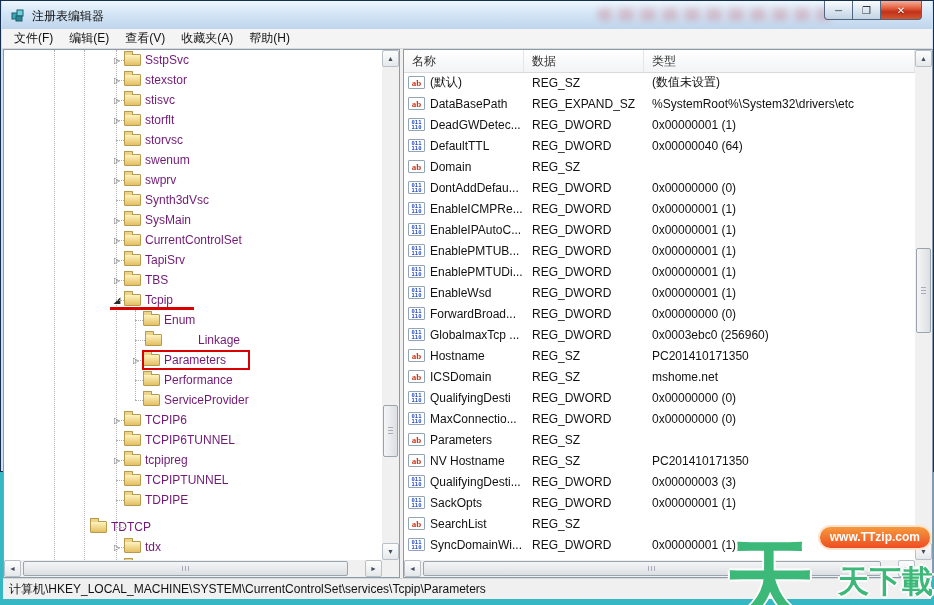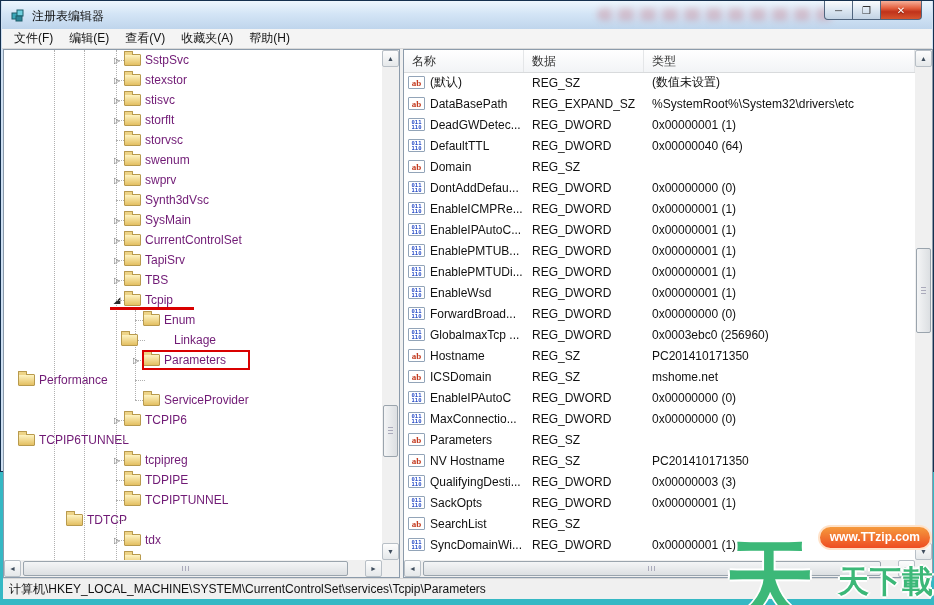--- a/index.html
+++ b/index.html
@@ -207,76 +207,76 @@
               <span class="folder"></span>
               <span class="tree-label">Tcpip</span>
               <div class="red-underline" style="background: rgb(217, 0, 0);"></div>
             </div>
             <div class="tree-row" style="padding-left: 125px;">
               <span class="stub" style="left: 131px;"></span>
               <span class="tw-arrow"></span>
               <span class="folder"></span>
               <span class="tree-label">Enum</span>
             </div>
-            <div class="tree-row" style="padding-left: 71px; gap: 32px;">
+            <div class="tree-row" style="padding-left: 95px; gap: 32px;">
               <span class="stub" style="left: 131px;"></span>
               <span class="tw-arrow"></span>
               <span class="folder"></span>
               <span class="tree-label">Linkage</span>
             </div>
             <div class="tree-row" style="padding-left: 125px;">
               <span class="stub" style="left: 131px;"></span>
               <span class="tw-arrow">▷</span>
               <span class="folder"></span>
               <span class="tree-label">Parameters</span>
               <div class="red-box" style="border-color: rgb(217, 0, 0);"></div>
             </div>
-            <div class="tree-row" style=" align-items: center;">
+            <div class="tree-row" style="padding-left: 125px; align-items: center;">
               <span class="stub" style="left: 131px;"></span>
               <span class="tw-arrow"></span>
               <span class="folder"></span>
               <span class="tree-label">Performance</span>
             </div>
             <div class="tree-row" style="padding-left: 125px;">
               <span class="stub" style="left: 131px;"></span>
               <span class="tw-arrow"></span>
               <span class="folder"></span>
               <span class="tree-label">ServiceProvider</span>
             </div>
             <div class="tree-row" style="padding-left: 106px;">
               <span class="stub" style="left: 112px;"></span>
               <span class="tw-arrow">▷</span>
               <span class="folder"></span>
               <span class="tree-label">TCPIP6</span>
             </div>
-            <div class="tree-row" style="">
+            <div class="tree-row" style="padding-left: 106px;">
               <span class="stub" style="left: 112px;"></span>
               <span class="tw-arrow"></span>
               <span class="folder"></span>
               <span class="tree-label">TCPIP6TUNNEL</span>
             </div>
             <div class="tree-row" style="padding-left: 106px;">
               <span class="stub" style="left: 112px;"></span>
               <span class="tw-arrow">▷</span>
               <span class="folder"></span>
               <span class="tree-label">tcpipreg</span>
             </div>
             <div class="tree-row" style="padding-left: 106px;">
               <span class="stub" style="left: 112px;"></span>
               <span class="tw-arrow"></span>
               <span class="folder"></span>
+              <span class="tree-label">TCPIPTUNNEL</span>
+            </div>
+            <div class="tree-row" style="padding-left: 106px;">
+              <span class="stub" style="left: 112px;"></span>
+              <span class="tw-arrow"></span>
+              <span class="folder"></span>
               <span class="tree-label">TDPIPE</span>
             </div>
-            <div class="tree-row" style="padding-left: 106px;">
-              <span class="stub" style="left: 112px;"></span>
-              <span class="tw-arrow"></span>
-              <span class="folder"></span>
-              <span class="tree-label">TCPIPTUNNEL</span>
-            </div>
-            <div class="tree-row" style="padding-left: 48px;">
+            <div class="tree-row" style="padding-left: 72px; margin-top: 7px;">
               <span class="stub" style="left: 112px;"></span>
               <span class="tw-arrow"></span>
               <span class="folder"></span>
               <span class="tree-label">TDTCP</span>
             </div>
             <div class="tree-row" style="padding-left: 106px;">
               <span class="stub" style="left: 112px;"></span>
               <span class="tw-arrow">▷</span>
               <span class="folder"></span>
               <span class="tree-label">tdx</span>
@@ -463,21 +463,21 @@
             </div>
             <div class="vc-type">REG_SZ</div>
             <div class="vc-data">mshome.net</div>
           </div>
           <div class="value-row">
             <div class="vc-name">
               <span class="regicon dw">
                 <span>011</span>
                 <span>110</span>
               </span>
-              <span>EnableIPAutoC</span>
+              <span>QualifyingDesti</span>
             </div>
             <div class="vc-type">REG_DWORD</div>
             <div class="vc-data">0x00000000 (0)</div>
           </div>
           <div class="value-row">
             <div class="vc-name">
               <span class="regicon dw">
                 <span>011</span>
                 <span>110</span>
               </span>

